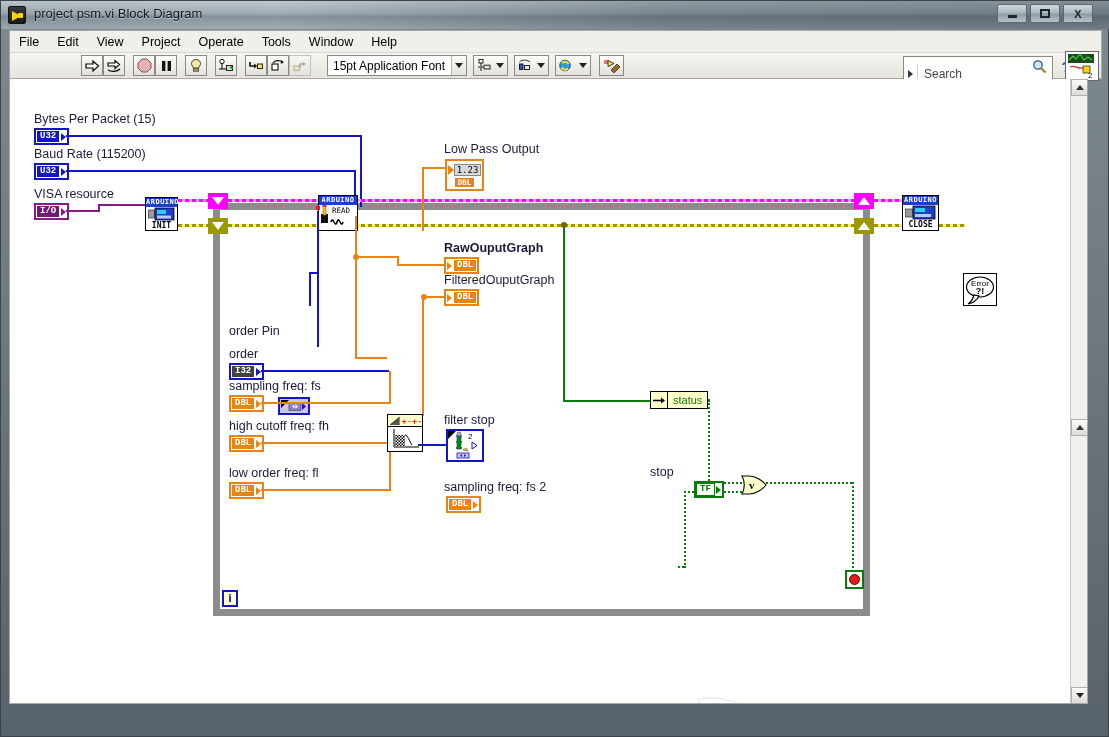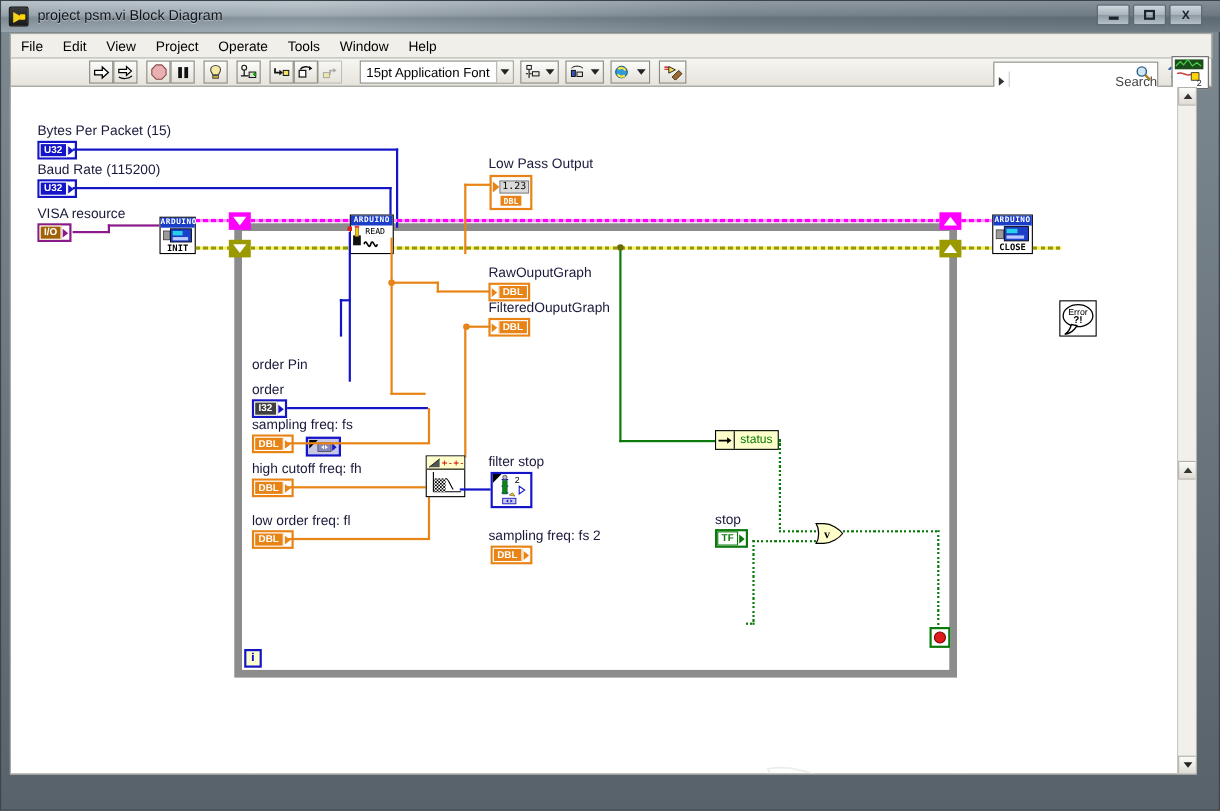--- a/index.html
+++ b/index.html
@@ -96,21 +96,21 @@
     background:linear-gradient(180deg,#fbfbf8,#e4e2da);
   }
   .caret-d { width:0;height:0;border-left:4px solid transparent;border-right:4px solid transparent;border-top:5px solid #222; }
   .tb-icobtn {
     height:21px; border:1px solid #8a8a82;
     background:linear-gradient(180deg,#fdfdfb,#e2e0d8);
     display:flex; align-items:center; padding:0 3px; margin-left:6px;
   }
   #search-box {
     position:absolute; right:48px; top:3px; width:150px; height:36px;
-    border:1px solid #8a8a82; background:#fff; display:flex; align-items:center;justify-content:space-between;
+    border:1px solid #8a8a82; background:#fff; display:flex; align-items:center;
   }
   #search-box .pre {
     width:14px; height:18px; border-right:1px solid #cfcfc7;
     display:flex; align-items:center; justify-content:center;
   }
   .caret-r { width:0;height:0;border-top:4px solid transparent;border-bottom:4px solid transparent;border-left:5px solid #333; }
   #search-placeholder { font-size:12px; color:#444; margin-left:6px; }
   #search-icon-wrap { position:absolute; right:5px; top:2px; }
   #help-btn {
     position:absolute; right:26px; top:3px; width:18px; height:20px;
@@ -166,44 +166,44 @@
   .hthumb-mark { font-size:10px; color:#555; letter-spacing:-1px; }
   .lbl {
     position:absolute; font-size:12.5px; color:#1a1a3c; white-space:nowrap;
   }
   
   .term {
     position:absolute; display:flex; align-items:center;
     border:2px solid; background:#fff; height:17px; padding:0;
   }
   .term .inner {
-    font-family:Liberation Sans, sans-serif; font-size:9px; font-weight:bold;
+    font-family:Liberation Mono, monospace; font-size:9px; font-weight:bold;
     color:#fff; padding:0 3px; line-height:11px;
     border:1px solid #fff;
   }
   .term .tick {
     width:0;height:0;border-top:4px solid transparent;border-bottom:4px solid transparent;
     margin:0 1px;
   }
   .term.u32 { border-color:#1414c8; }
   .term.u32 .inner { background:#1414c8; }
   .term.u32 .tick { border-left:5px solid #1414c8; }
   .term.i32 { border-color:#1414c8; }
   .term.i32 .inner { background:#404040; }
   .term.i32 .tick { border-left:5px solid #1414c8; }
   .term.io { border-color:#8a1a8a; }
-  .term.io .inner { background:#a16207; }
+  .term.io .inner { background:#701a75; }
   .term.io .tick { border-left:5px solid #8a1a8a; }
   .term.dbl { border-color:#e88415; }
   .term.dbl .inner { background:#e88415; color:#fff; }
   .term.dbl .tick { border-left:5px solid #e88415; }
   .term.dblind { border-color:#e88415; }
   .term.dblind .inner { background:#e88415; }
   .term.dblind .tickin { width:0;height:0;border-top:4px solid transparent;border-bottom:4px solid transparent;border-left:5px solid #e88415; margin:0 1px; }
-  .term.tf { border-color:#0a7a0a; }
+  .term.tf { border-color:#0a7a0a;margin-left:44px; }
   .term.tf .inner { background:#fff; color:#0a7a0a; border:1px solid #0a7a0a; font-size:9px; }
   .term.tf .tick { border-left:5px solid #0a7a0a; }
 
   
   .wire { position:absolute; }
   .w-blue  { background:#1414c8; }
   .w-org   { background:#e88415; }
   .w-grn   { background:#0a7a0a; }
   .w-pur   { background:#8a1a8a; }
 
@@ -551,21 +551,21 @@
       <div style="display:flex;align-items:center;">
         <span style="width:0;height:0;border-top:5px solid transparent;border-bottom:5px solid transparent;border-left:6px solid #e88415;"></span>
         <span style="font-family:'DejaVu Sans Mono',monospace;font-size:9px;background:#d9d9d9;border:1px solid #888;padding:0 2px;">1.23</span>
       </div>
       <div style="font-family:'DejaVu Sans Mono',monospace;font-size:7.5px;font-weight:bold;color:#fff;background:#e88415;padding:0 3px;margin-top:2px;">DBL</div>
     </div>
 
     <div class="wire w-org" style="left:412px; top:88px; width:24px; height:2px;"></div>
     <div class="wire w-org" style="left:412px; top:88px; width:2px; height:64px;"></div>
 
-    <div class="lbl" style="left:434px; top:162px;">RawOuputGraph</div>
+    <div class="lbl" style="left:434px; top:162px;font-weight:bold;">RawOuputGraph</div>
     <div class="term dblind" style="left:434px; top:178px;">
       <i class="tickin"></i>
       <span class="inner">DBL</span>
     </div>
     <div class="lbl" style="left:434px; top:194px;">FilteredOuputGraph</div>
     <div class="term dblind" style="left:434px; top:210px;">
       <i class="tickin"></i>
       <span class="inner">DBL</span>
     </div>
 

